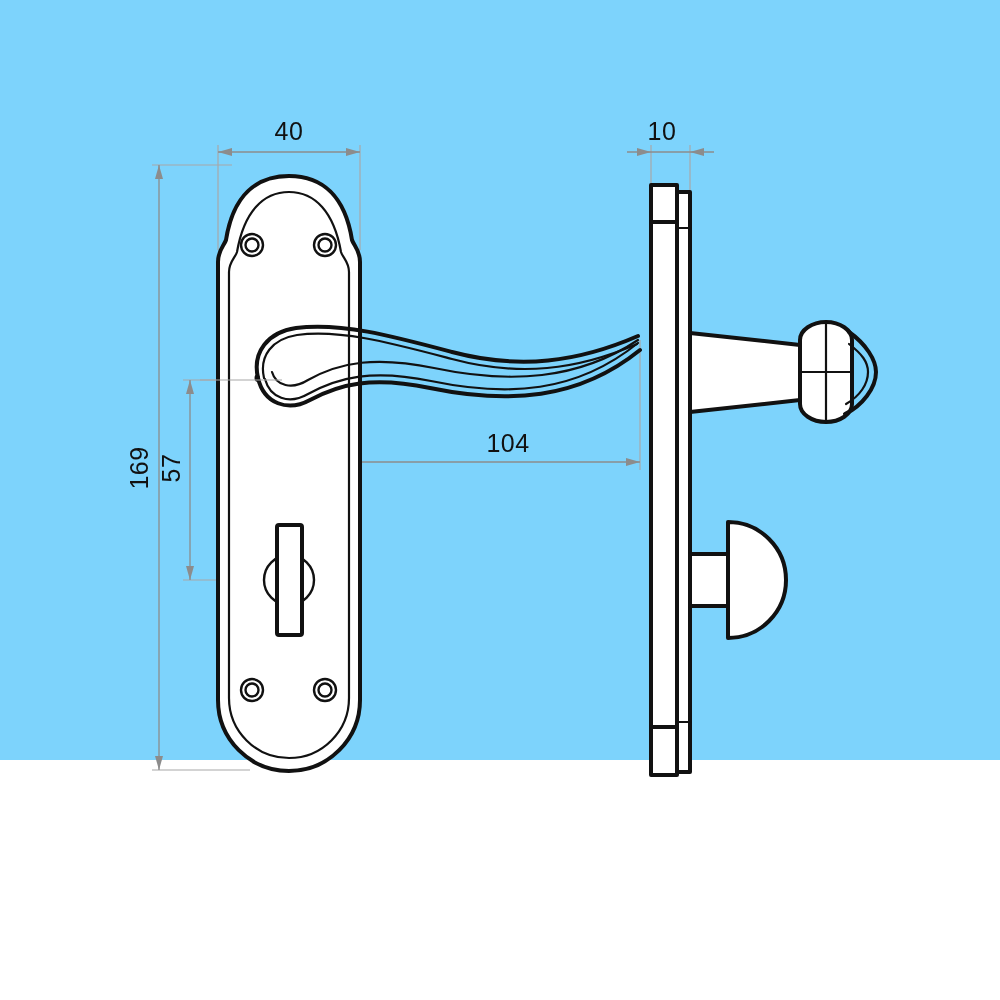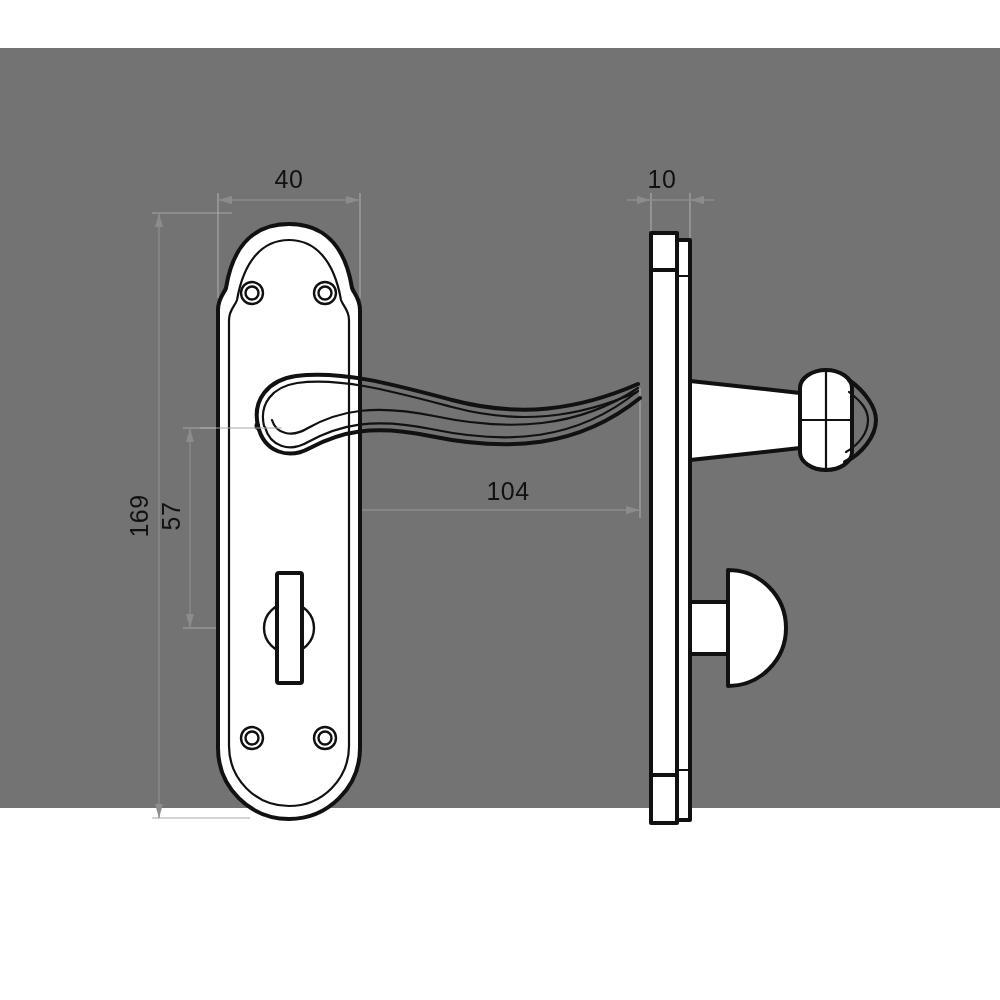--- a/index.html
+++ b/index.html
@@ -10,22 +10,21 @@
   body {
     width: 1000px;
     height: 1000px;
     font-family: "Liberation Sans", sans-serif;
     overflow: hidden;
   }
   #drawing-root {
     position: relative;
     width: 1000px;
     height: 760px;
-    background: #737373;
-    margin-top: 48px;
+    background: #7dd3fc;
   }
   svg.cad {
     display: block;
     width: 1000px;
     height: 1000px;
   }
   .part-outline {
     fill: none;
     stroke: #111111;
     stroke-width: 4;

